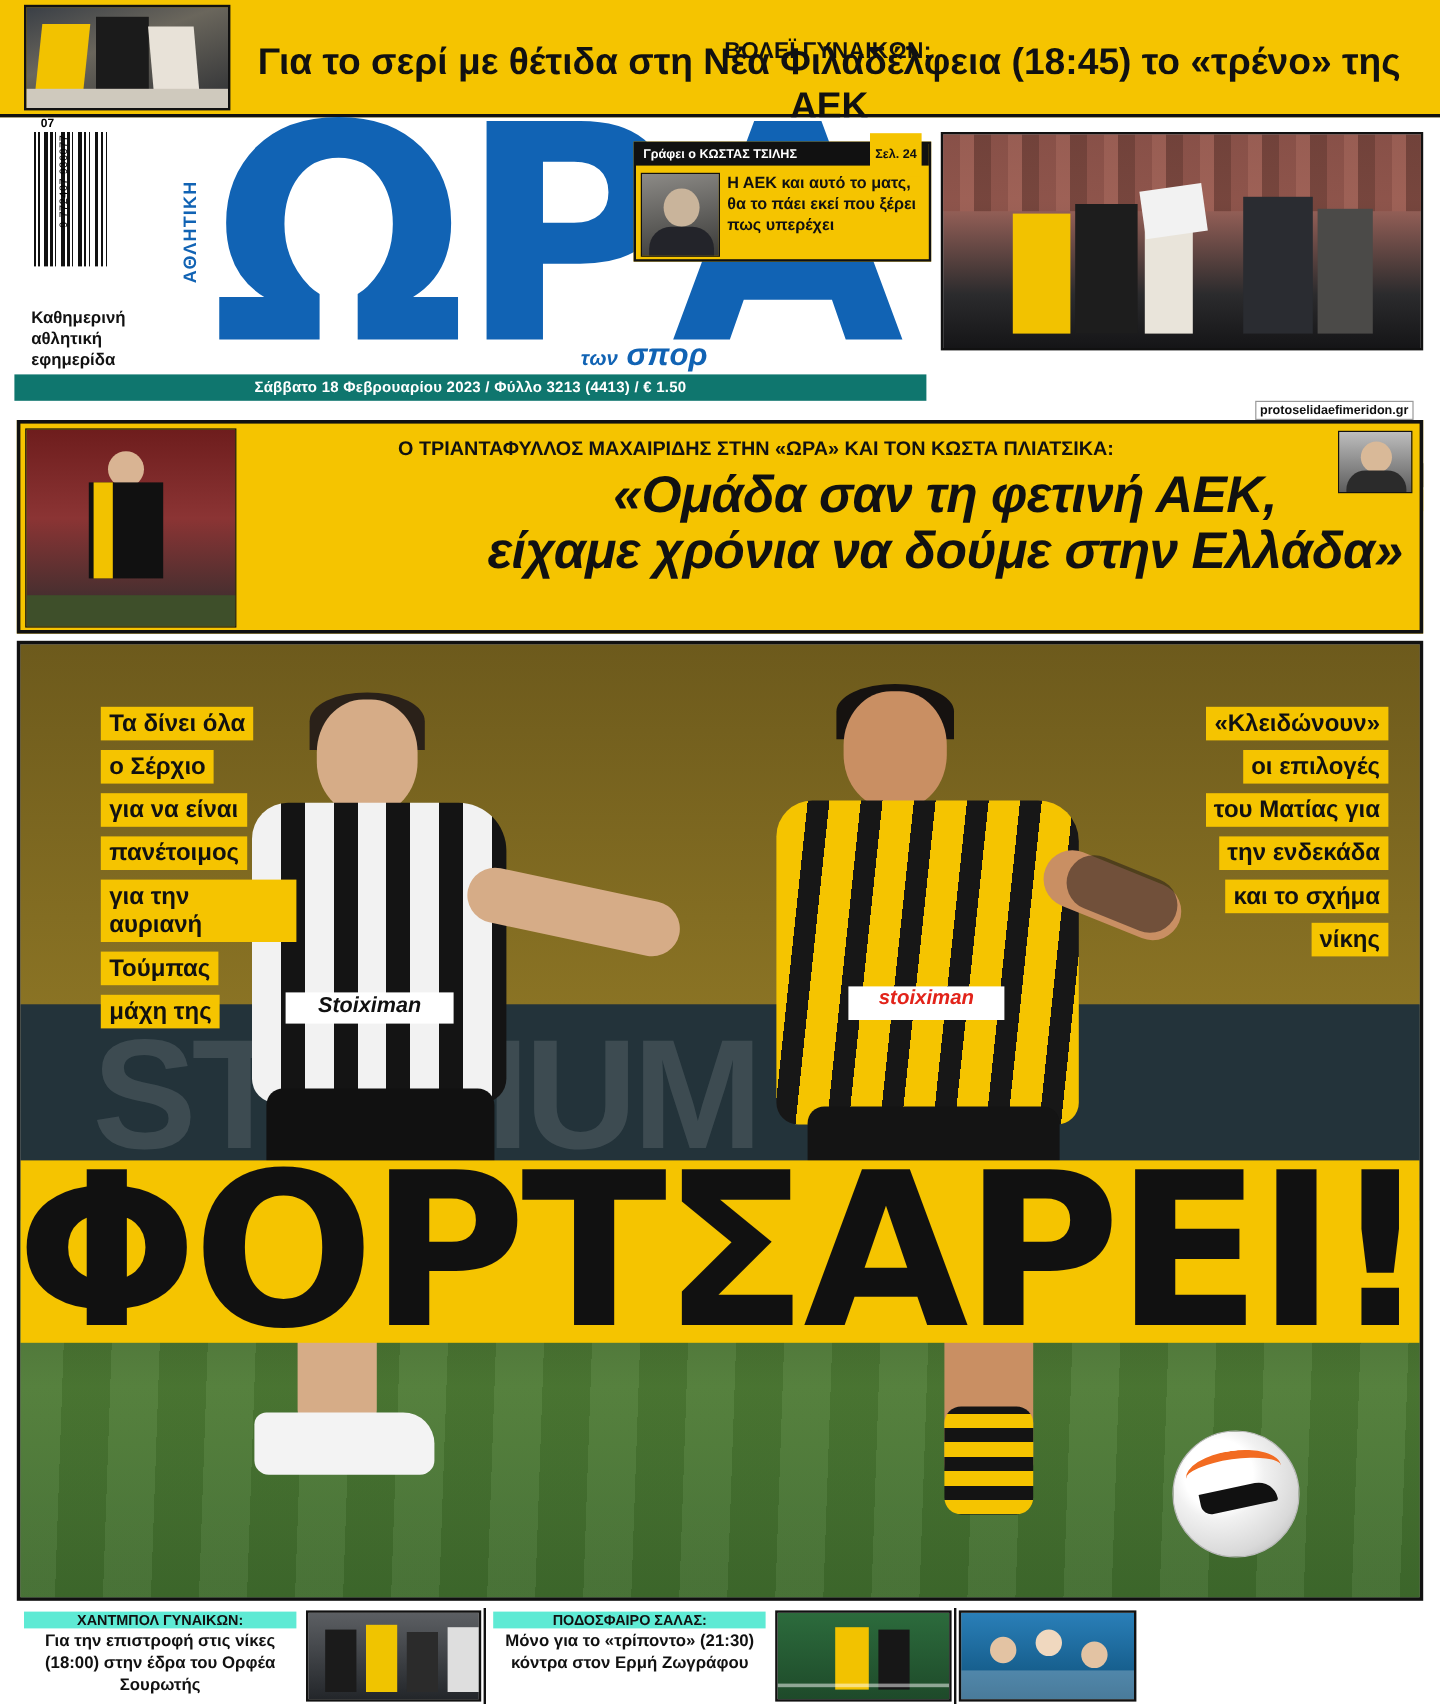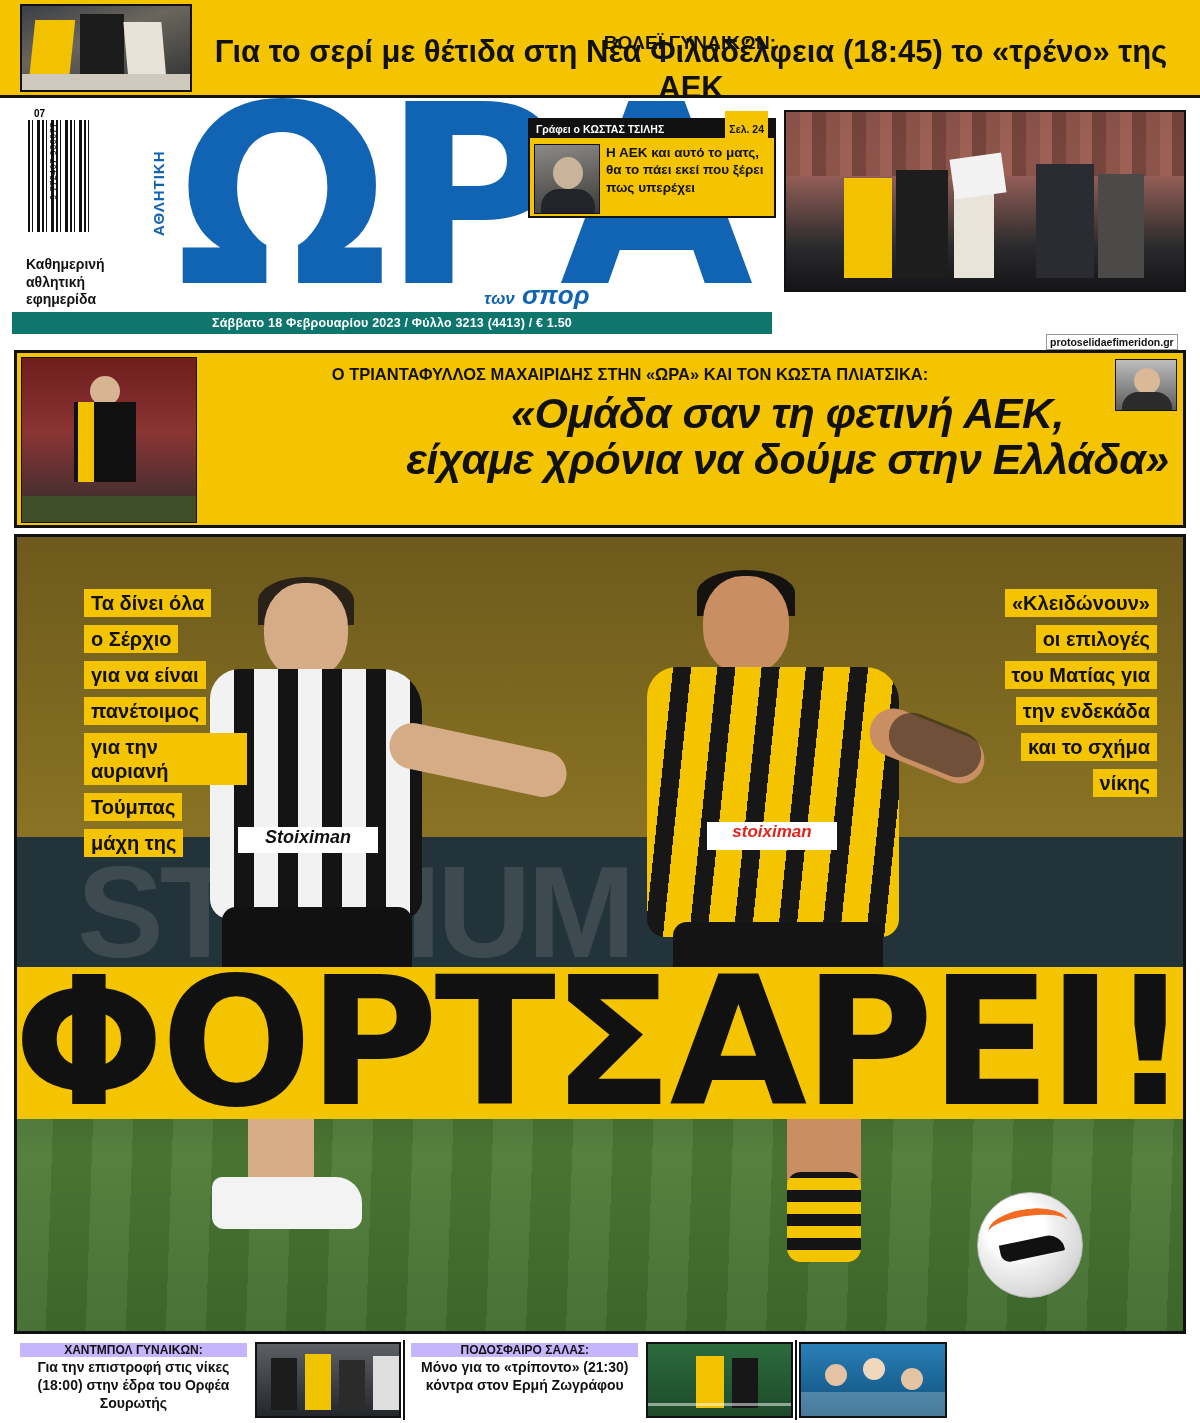--- a/index.html
+++ b/index.html
@@ -32,21 +32,21 @@
   }
   .topstrip .headline {
     position:absolute; left:196px; top:34px; width:990px; text-align:center;
     font-weight:bold; font-size:31px; color:#111; line-height:1.15;
     font-family:"Liberation Sans", sans-serif;
   }
 
   
   .masthead { position:absolute; left:0; top:98px; width:1200px; height:242px; background:#fff; }
 
-  .barcode { position:absolute; left:28px; top:22px; width:64px; height:130px;text-decoration:underline; }
+  .barcode { position:absolute; left:28px; top:12px; width:64px; height:130px;text-decoration:underline; }
   .barcode .bars { width:64px; height:112px; background:
       repeating-linear-gradient(90deg,#111 0 2px, #fff 2px 4px, #111 4px 5px, #fff 5px 9px, #111 9px 12px, #fff 12px 14px);
   }
   .barcode .num {
     position:absolute; left:-14px; top:36px; transform:rotate(-90deg);
     font-size:9px; letter-spacing:.5px; white-space:nowrap;
   }
   .barcode .issue { position:absolute; left:6px; top:-12px; font-size:10px; font-weight:bold; }
 
   .brandline { position:absolute; left:150px; top:8px; font-size:15px; font-weight:bold; color:#1163b4;
@@ -173,21 +173,21 @@
   .bigword span {
     font-size:178px; font-weight:bold; color:#111; letter-spacing:-4px; line-height:1;
     font-family:"DejaVu Sans", sans-serif;
   }
 
   
   .bottom { position:absolute; left:14px; top:1340px; width:1172px; height:80px; display:flex; }
   .bcell { position:relative; flex:1; border-right:2px solid #111; display:flex; }
   .bcell:last-child { border-right:none; }
   .bcell .txt { width:62%; padding:3px 6px 0 6px; }
-  .bcell .ttl { font-size:12px; font-weight:bold; color:#111; text-align:center; background:#c4b5fd; margin-bottom:2px; }
+  .bcell .ttl { font-size:12px; font-weight:bold; color:#111; text-align:center; background:#5eead4; margin-bottom:2px; }
   .bcell .body { font-size:14px; font-weight:bold; color:#111; line-height:1.28; text-align:center; }
   .bcell .pic { width:38%; border:2px solid #111; margin:2px; }
   .p-hand { background:linear-gradient(180deg,#5c5f63,#23262a); position:relative; overflow:hidden; }
   .p-hand .a { position:absolute; left:14px; top:14px; width:26px; height:52px; background:#1b1b1b; }
   .p-hand .b { position:absolute; left:48px; top:10px; width:26px; height:56px; background:#f0c400; }
   .p-hand .c { position:absolute; left:82px; top:16px; width:26px; height:50px; background:#2b2b2b; }
   .p-hand .d { position:absolute; left:116px; top:12px; width:26px; height:54px; background:#dedede; }
   .p-salas { background:linear-gradient(180deg,#2c6b3c,#1e4a2a); position:relative; overflow:hidden; }
   .p-salas .pl { position:absolute; left:48px; top:12px; width:28px; height:52px; background:#f2c200; }
   .p-salas .pl2 { position:absolute; left:84px; top:14px; width:26px; height:50px; background:#171717; }

